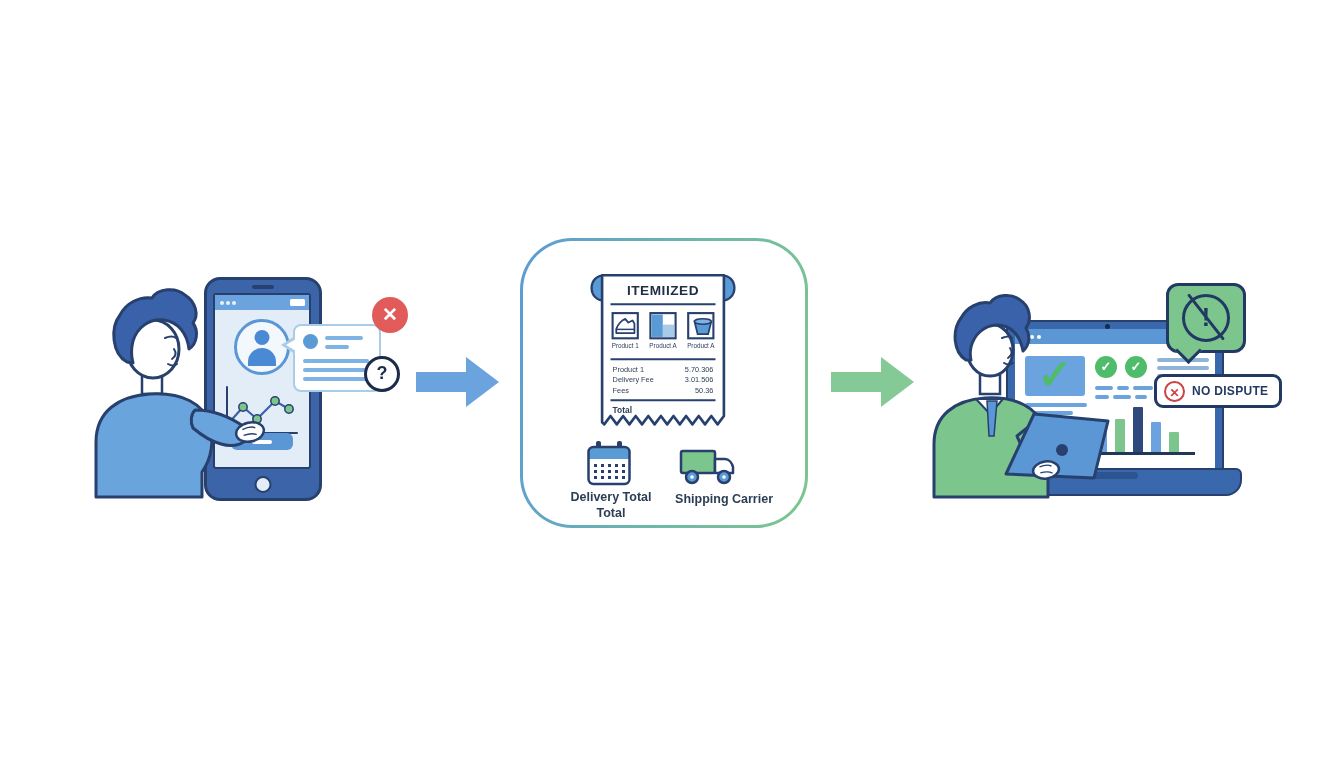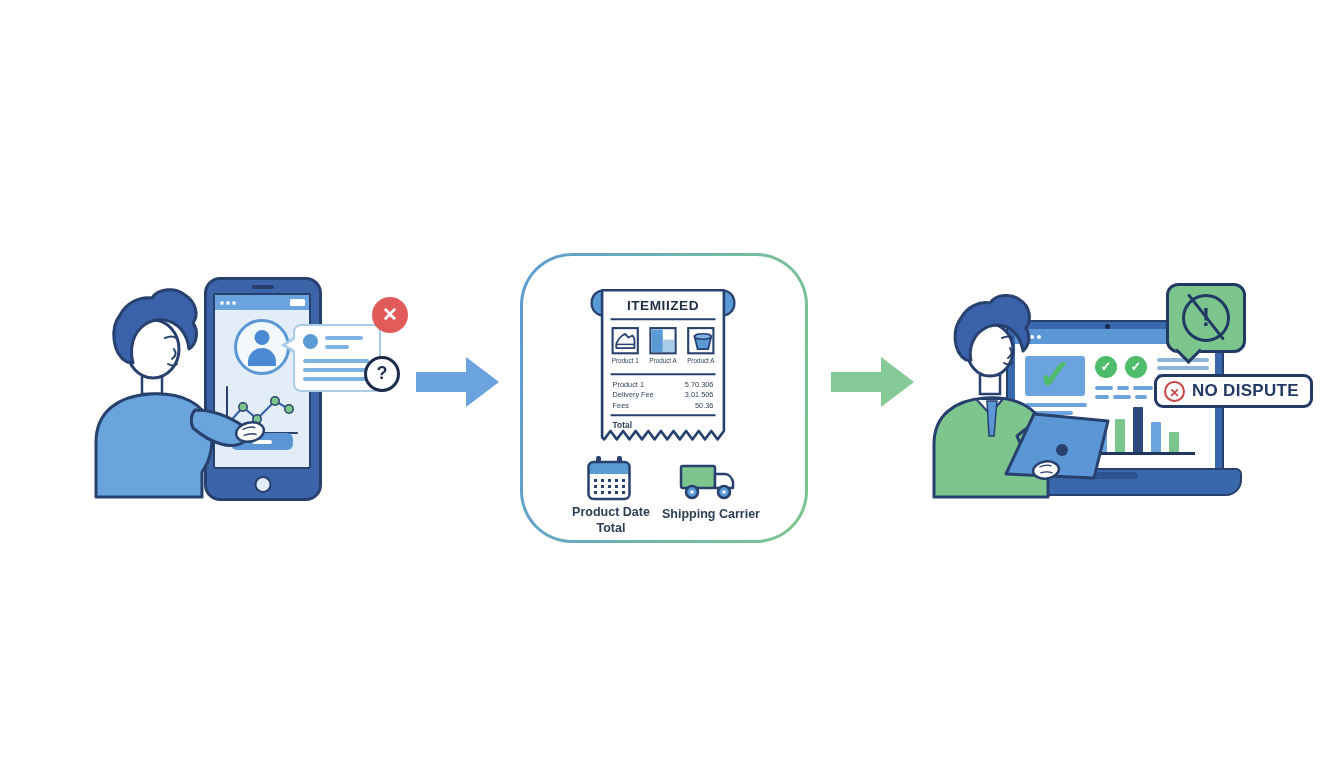--- a/index.html
+++ b/index.html
@@ -35,28 +35,28 @@
          border-bottom:6px solid transparent;border-right:10px solid #fff;}
   .sb-dot{position:absolute;left:8px;top:8px;width:15px;height:15px;border-radius:50%;background:#5b9bd5;}
   .sb-line{position:absolute;height:4px;border-radius:2px;background:#7fb3e3;}
   .badge-error{position:absolute;left:372px;top:297px;width:36px;height:36px;border-radius:50%;background:#e15b5b;
          color:#fff;font-weight:bold;font-size:19px;line-height:36px;text-align:center;z-index:6;}
   .badge-question{position:absolute;left:364px;top:356px;width:30px;height:30px;border-radius:50%;background:#fff;
          border:3px solid #1c2b4a;color:#1c2b4a;font-weight:bold;font-size:18px;line-height:29px;text-align:center;z-index:6;}
 
   
   .midcard{position:absolute;left:520px;top:238px;width:288px;height:290px;border-radius:52px;
-         background:linear-gradient(100deg,#5b9bd5 0%,#6fb8a8 55%,#7cc68e 100%);padding:3px;box-sizing:border-box;z-index:1;margin-top:15px;}
+         background:linear-gradient(100deg,#5b9bd5 0%,#6fb8a8 55%,#7cc68e 100%);padding:3px;box-sizing:border-box;z-index:1;}
   .midcard-inner{position:relative;width:100%;height:100%;background:#fff;border-radius:49px;}
   .receipt-svg{position:absolute;left:66px;top:28px;width:148px;height:168px;}
   .cal-svg{position:absolute;left:64px;top:200px;width:44px;height:46px;}
   .truck-svg{position:absolute;left:156px;top:206px;width:58px;height:40px;}
   .icon-label{position:absolute;font-size:12.5px;font-weight:bold;color:#2c3e55;text-align:center;line-height:1.3;}
   .lbl-cal{left:16px;top:248px;width:144px;}
-  .lbl-truck{left:126px;top:250px;width:124px;}
+  .lbl-truck{left:126px;top:250px;width:124px;text-align:right;}
 
   
   .bigscreen{position:absolute;left:1008px;top:322px;width:200px;height:146px;background:#fff;
          border:7px solid #3a68ac;box-shadow:0 0 0 2px #27406e;border-radius:6px;overflow:hidden;z-index:1;}
   .bs-topbar{position:absolute;left:0;top:0;right:0;height:15px;background:#5b97d4;}
   .bs-dot{position:absolute;top:5.5px;width:4px;height:4px;border-radius:50%;background:#fff;}
   .bs-card{position:absolute;left:10px;top:27px;width:60px;height:40px;background:#6aa3dd;border-radius:3px;
          text-align:center;}
   .bs-card .chk{font-size:42px;font-weight:900;color:#4fbc6c;line-height:38px;}
   .bs-line{position:absolute;height:4px;border-radius:2px;background:#6aa3dd;}
@@ -78,21 +78,21 @@
          border-left:3px solid #223a63;border-bottom:3px solid #223a63;transform:rotate(-45deg);}
   .gb-circle{position:absolute;left:50%;top:50%;transform:translate(-50%,-50%);width:42px;height:42px;
          border:3px solid #223a63;border-radius:50%;}
   .gb-bang{position:absolute;left:50%;top:50%;transform:translate(-50%,-52%);font-size:25px;font-weight:bold;color:#223a63;}
   .gb-slash{position:absolute;left:50%;top:2px;width:3px;height:58px;background:#223a63;border-radius:2px;
          transform:translateX(-50%) rotate(-38deg);}
   .nodispute{position:absolute;left:1154px;top:374px;height:34px;display:flex;align-items:center;gap:7px;
          padding:0 11px 0 7px;background:#fff;border:3px solid #223a63;border-radius:9px;box-sizing:border-box;z-index:7;}
   .nd-icon{width:21px;height:21px;border-radius:50%;border:2.5px solid #c94444;color:#c94444;font-size:12px;
          font-weight:bold;line-height:20px;text-align:center;box-sizing:border-box;}
-  .nd-label{font-size:17px;font-weight:bold;color:#223a63;letter-spacing:.3px;white-space:nowrap;}
+  .nd-label{font-size:12px;font-weight:bold;color:#223a63;letter-spacing:.3px;white-space:nowrap;}
 
   
   .figures{position:absolute;left:0;top:0;width:1344px;height:768px;z-index:3;pointer-events:none;}
 
   
   .r-title{font:bold 13px "Liberation Sans",sans-serif;fill:#1f2d45;letter-spacing:.5px;}
   .r-small{font:6px "Liberation Sans",sans-serif;fill:#2c3e55;}
   .r-row{font:7px "Liberation Sans",sans-serif;fill:#2c3e55;}
   .r-total{font:bold 8px "Liberation Sans",sans-serif;fill:#2c3e55;}
 </style>
@@ -202,21 +202,21 @@
             <rect x="28" y="29" width="3" height="3"></rect>
             <rect x="35" y="29" width="3" height="3"></rect>
           <rect x="7" y="35" width="3" height="3"></rect>
             <rect x="14" y="35" width="3" height="3"></rect>
           <rect x="21" y="35" width="3" height="3"></rect>
             <rect x="28" y="35" width="3" height="3"></rect>
             <rect x="35" y="35" width="3" height="3"></rect>
         </g>
       </svg>
       <div class="icon-label lbl-cal">
-        <div>Product Date</div>
+        <div>Delivery Total</div>
         <div>Total</div>
       </div>
 
       <svg class="truck-svg" viewBox="0 0 58 40">
         <rect x="2" y="4" width="34" height="22" rx="2" fill="#7cc68e" stroke="#27406e" stroke-width="2.5"></rect>
         <path d="M36,12 H46 C50,12 53,16 54,20 L54,26 H36 Z" fill="#ffffff" stroke="#27406e" stroke-width="2.5" stroke-linejoin="round"></path>
         <circle cx="13" cy="30" r="6" fill="#5b9bd5" stroke="#27406e" stroke-width="2.5"></circle>
         <circle cx="13" cy="30" r="1.8" fill="#ffffff"></circle>
         <circle cx="45" cy="30" r="6" fill="#5b9bd5" stroke="#27406e" stroke-width="2.5"></circle>
         <circle cx="45" cy="30" r="1.8" fill="#ffffff"></circle>

